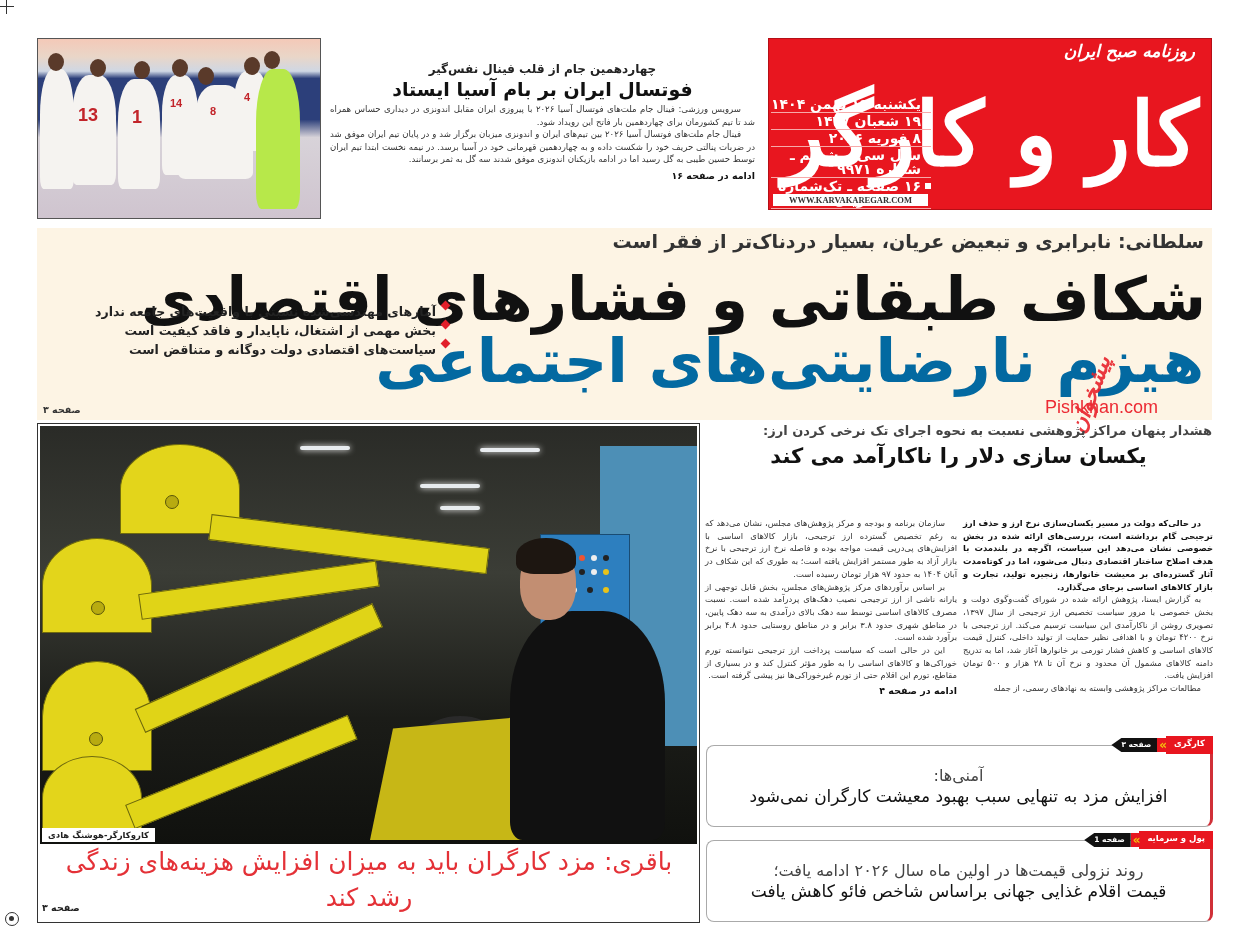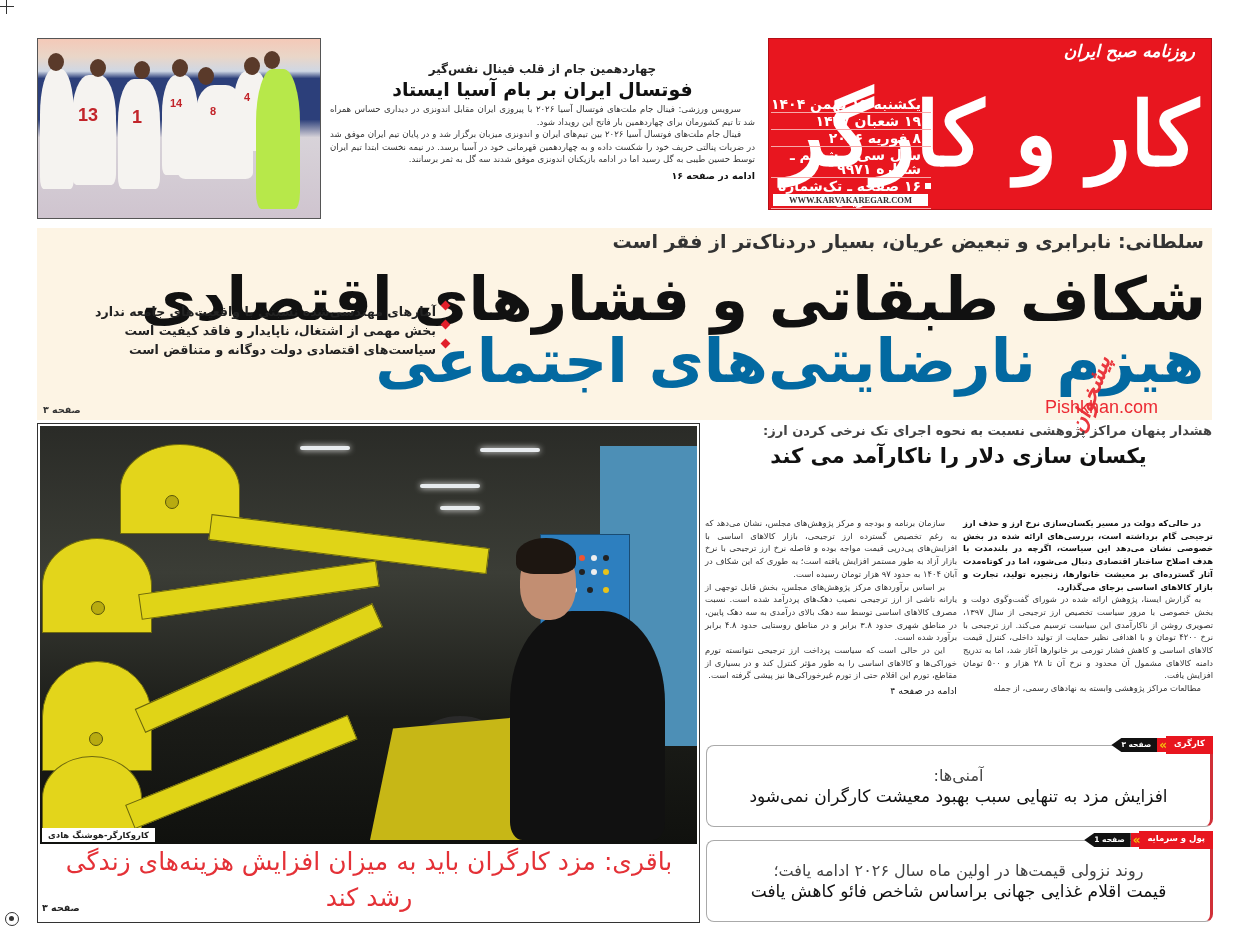--- a/index.html
+++ b/index.html
@@ -72,21 +72,21 @@
   .main-page { left: 4px; top: 478px; font-size: 9.5px; font-weight: bold; color: #222; }
 
   
   .story-kicker { left: 705px; top: 423px; width: 507px; font-size: 13px; font-weight: bold; color: #444; }
   .story-title { left: 705px; top: 441px; width: 507px; text-align: center; font-size: 21px; font-weight: bold; line-height: 30px; color: #111; }
   .col { font-size: 8.4px; line-height: 12.7px; color: #333; text-align: justify; direction: rtl; }
   .col p { text-indent: 12px; }
   .col-right { left: 963px; top: 517px; width: 250px; }
   .col-right .lead { font-weight: bold; color: #111; }
   .col-left { left: 705px; top: 517px; width: 252px; }
-  .col-cont { font-weight: normal; font-size: 9.5px; margin-top: 3px; color: #111; }
+  .col-cont { font-weight: bold; font-size: 9.5px; margin-top: 3px; color: #111; }
 
   
   .side-box { left: 706px; width: 507px; border: 1px solid #aaa; border-radius: 8px; border-right: 3px solid #d03038; }
   .box-1 { top: 745px; height: 82px; }
   .box-2 { top: 840px; height: 82px; }
   .tag { position: absolute; right: -3px; top: -8px; height: 14px; display: flex; direction: rtl; align-items: center; }
   .tag-red { background: #e8161f; color: #fff; font-size: 8.5px; font-weight: bold; padding: 0 8px; height: 18px; line-height: 14px; }
   .tag-chevron { color: #f3c20e; font-weight: 900; font-size: 12px; background: #e8161f; height: 14px; line-height: 14px; padding: 0 2px; letter-spacing: -3px; }
   .tag-black { background: #111; color: #fff; font-size: 7.5px; font-weight: bold; height: 14px; line-height: 14px; padding: 0 6px 0 10px; clip-path: polygon(10px 0, 100% 0, 100% 100%, 10px 100%, 0 50%); }
   .box-kicker { position: absolute; left: 0; right: 0; top: 20px; text-align: center; font-size: 16px; color: #444; direction: rtl; }

